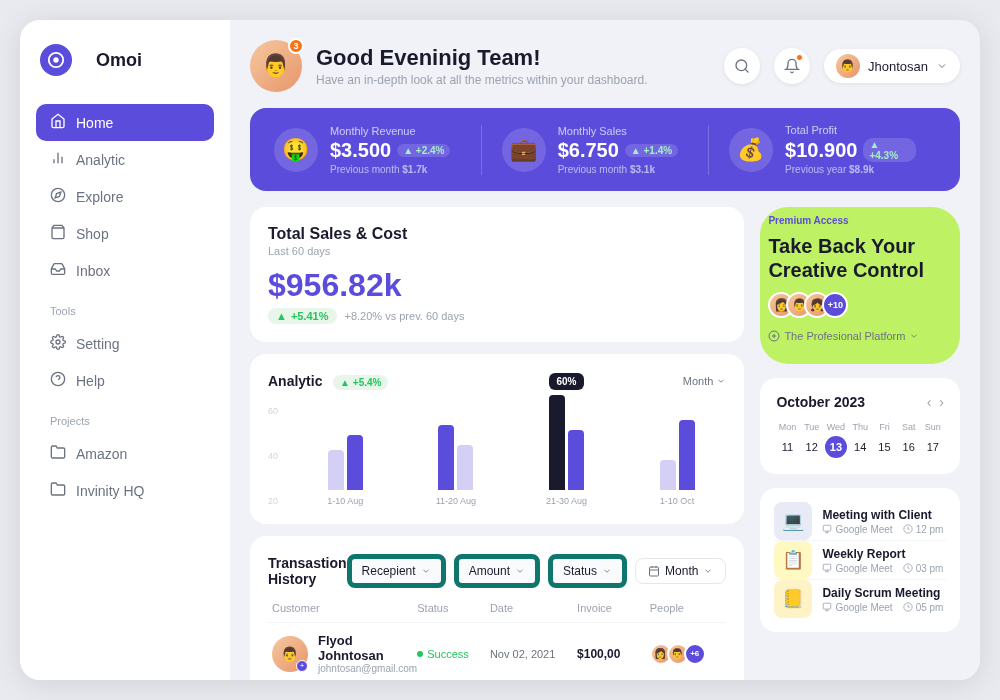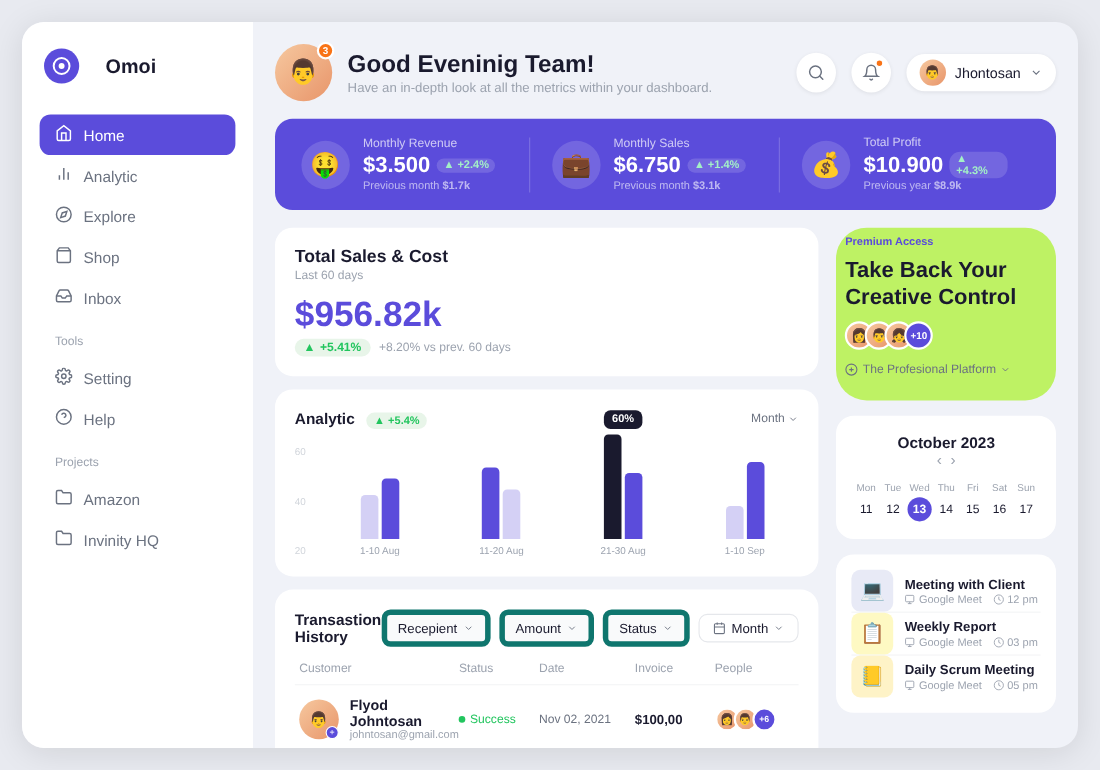--- a/index.html
+++ b/index.html
@@ -383,21 +383,20 @@
     .calendar-card {
       background: #fff;
       border-radius: 16px;
       padding: 16px;
     }
     .cal-header {
       display: flex;
       justify-content: space-between;
       align-items: center;
       margin-bottom: 10px;
-      flex-direction: column;
     }
     .cal-title { font-size: 14px; font-weight: 700; color: #1a1a2e; }
     .cal-nav { display: flex; gap: 8px; }
     .cal-nav-btn { cursor: pointer; color: #9ca3af; font-size: 14px; }
     .cal-grid { display: grid; grid-template-columns: repeat(7, 1fr); gap: 2px; }
     .cal-day-header { font-size: 9px; color: #9ca3af; text-align: center; padding: 2px 0; font-weight: 500; }
     .cal-day {
       font-size: 11px;
       color: #1a1a2e;
       text-align: center;
@@ -823,21 +822,21 @@
                     <div class="bar" style="height: 95px; background: rgb(26, 26, 46);"></div>
                     <div class="bar" style="height: 60px; background: rgb(91, 76, 219);"></div>
                   </div>
                   <div class="chart-label">21-30 Aug</div>
                 </div>
                 <div class="chart-group">
                   <div style="display: flex; gap: 3px; align-items: flex-end; position: relative;">
                     <div class="bar" style="height: 30px; background: rgb(212, 208, 245);"></div>
                     <div class="bar" style="height: 70px; background: rgb(91, 76, 219);"></div>
                   </div>
-                  <div class="chart-label">1-10 Sep</div>
+                  <div class="chart-label">1-10 Oct</div>
                 </div>
               </div>
           </div>
         </div>
 
         <div class="transaction-section">
           <div class="tx-header">
             <span class="tx-title">Transastion History</span>
             <div style="display:flex;align-items:center;gap:8px;">
               <div class="tx-filter-group">

